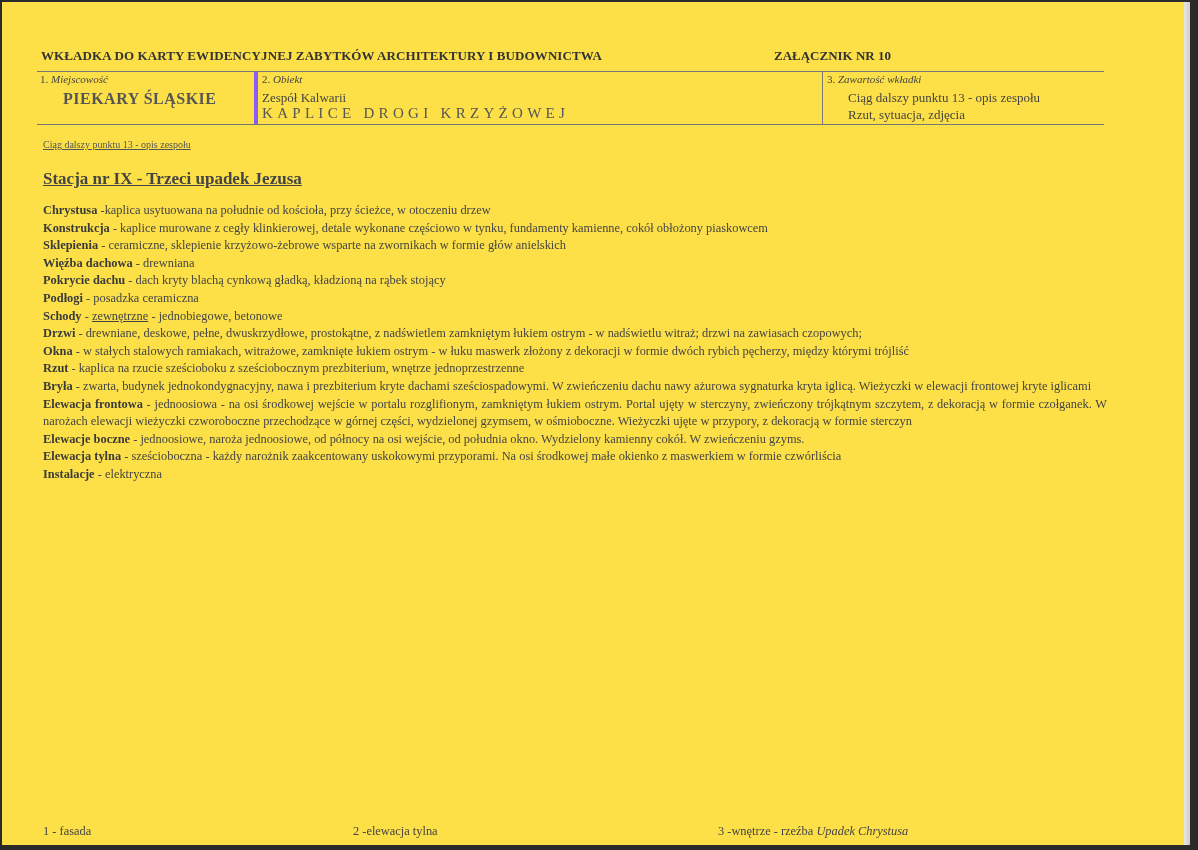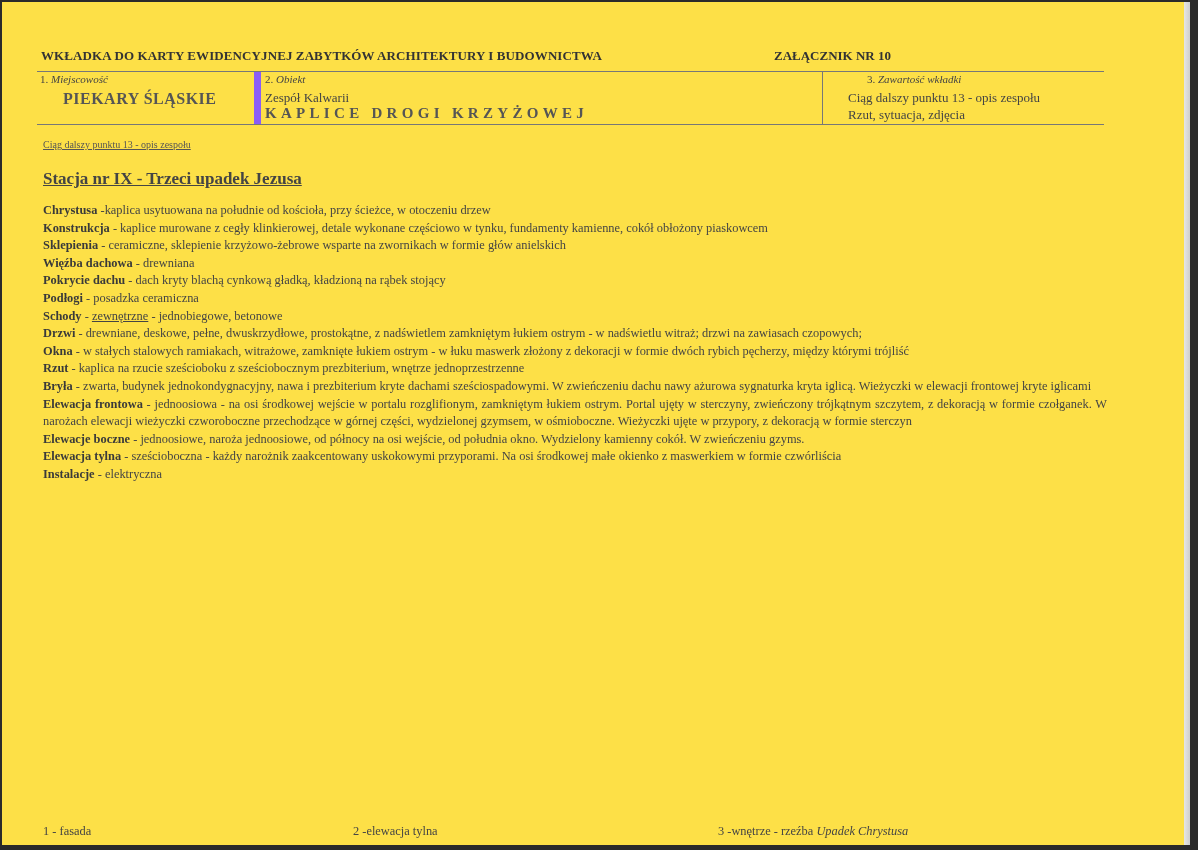--- a/index.html
+++ b/index.html
@@ -53,21 +53,21 @@
       height: 52px;
       border-top: 1px solid #777;
       border-bottom: 1px solid #777;
     }
     .cell {
       position: absolute;
       top: 0;
       height: 52px;
     }
     .cell-1 { left: 0; width: 216px; text-align: right; }
-    .cell-2 { left: 217px; width: 567px; border-left: 7px solid #8b5cf6; }
+    .cell-2 { left: 217px; width: 567px; border-left: 4px solid #8b5cf6; }
     .cell-3 { left: 785px; width: 282px; border-left: 1px solid #777; }
     .cell-num {
       position: absolute;
       top: 1px;
       font-size: 11px;
       color: #444;
     }
     .cell-label {
       font-style: italic;
     }
@@ -85,21 +85,21 @@
       left: 4px;
       top: 18px;
       font-size: 13px;
       color: #444;
     }
     .object-main {
       position: absolute;
       left: 4px;
       top: 33px;
       font-size: 15px;
-      font-weight: bold;
+      font-weight: normal;
       letter-spacing: 4.3px;
       color: #555;
     }
     .contents-line {
       position: absolute;
       left: 25px;
       font-size: 13px;
       color: #444;
     }
     .cont-1 { top: 18px; }
@@ -174,21 +174,21 @@
     </div>
     <div class="cell cell-2">
       <div class="cell-num" style="left:4px;">
         <span>2.</span>
         <span class="cell-label">Obiekt</span>
       </div>
       <div class="object-sub">Zespół Kalwarii</div>
       <div class="object-main">KAPLICE DROGI KRZYŻOWEJ</div>
     </div>
     <div class="cell cell-3">
-      <div class="cell-num" style="left:4px;margin-left:40px;">
+      <div class="cell-num" style="left:4px;">
         <span>3.</span>
         <span class="cell-label">Zawartość wkładki</span>
       </div>
       <div class="contents-line cont-1">Ciąg dalszy punktu 13 - opis zespołu</div>
       <div class="contents-line cont-2">Rzut, sytuacja, zdjęcia</div>
     </div>
   </div>
 
   <div class="continuation">Ciąg dalszy punktu 13 - opis zespołu</div>
   <div class="station-title">Stacja nr IX -  Trzeci upadek Jezusa</div>

